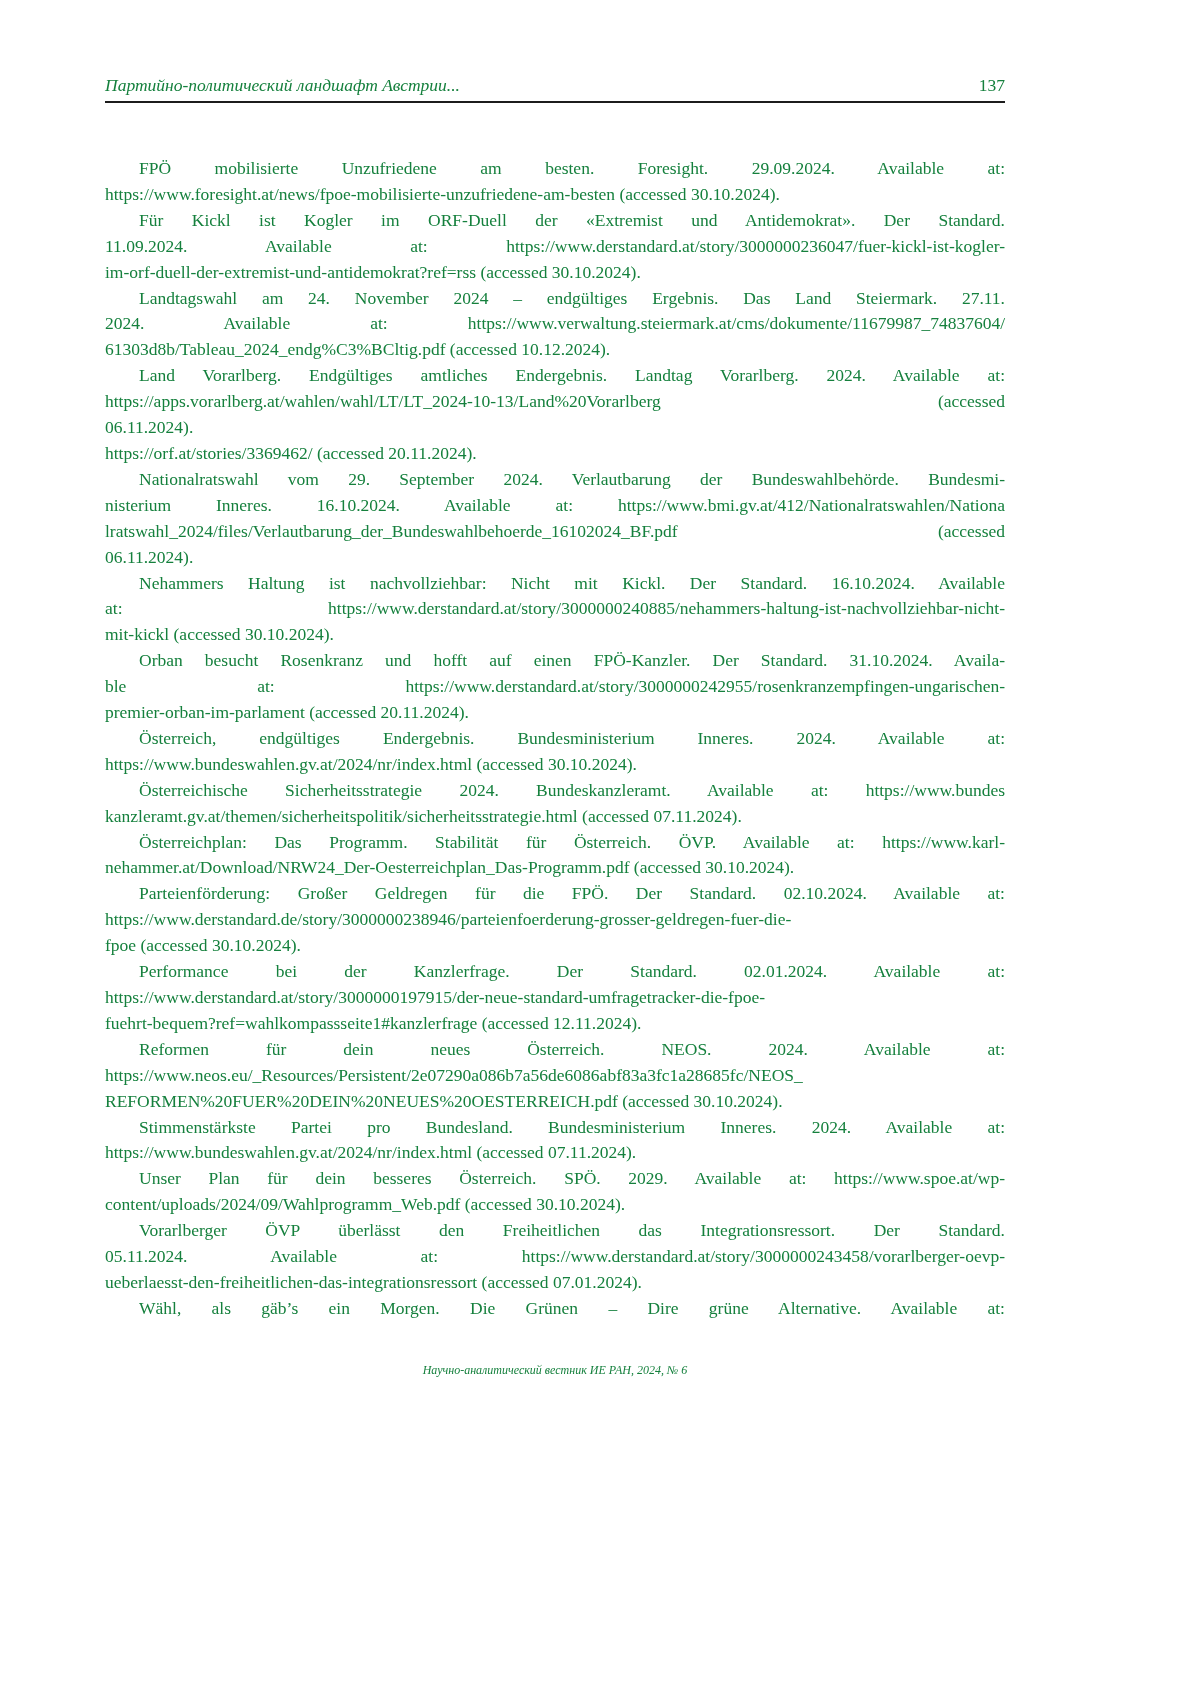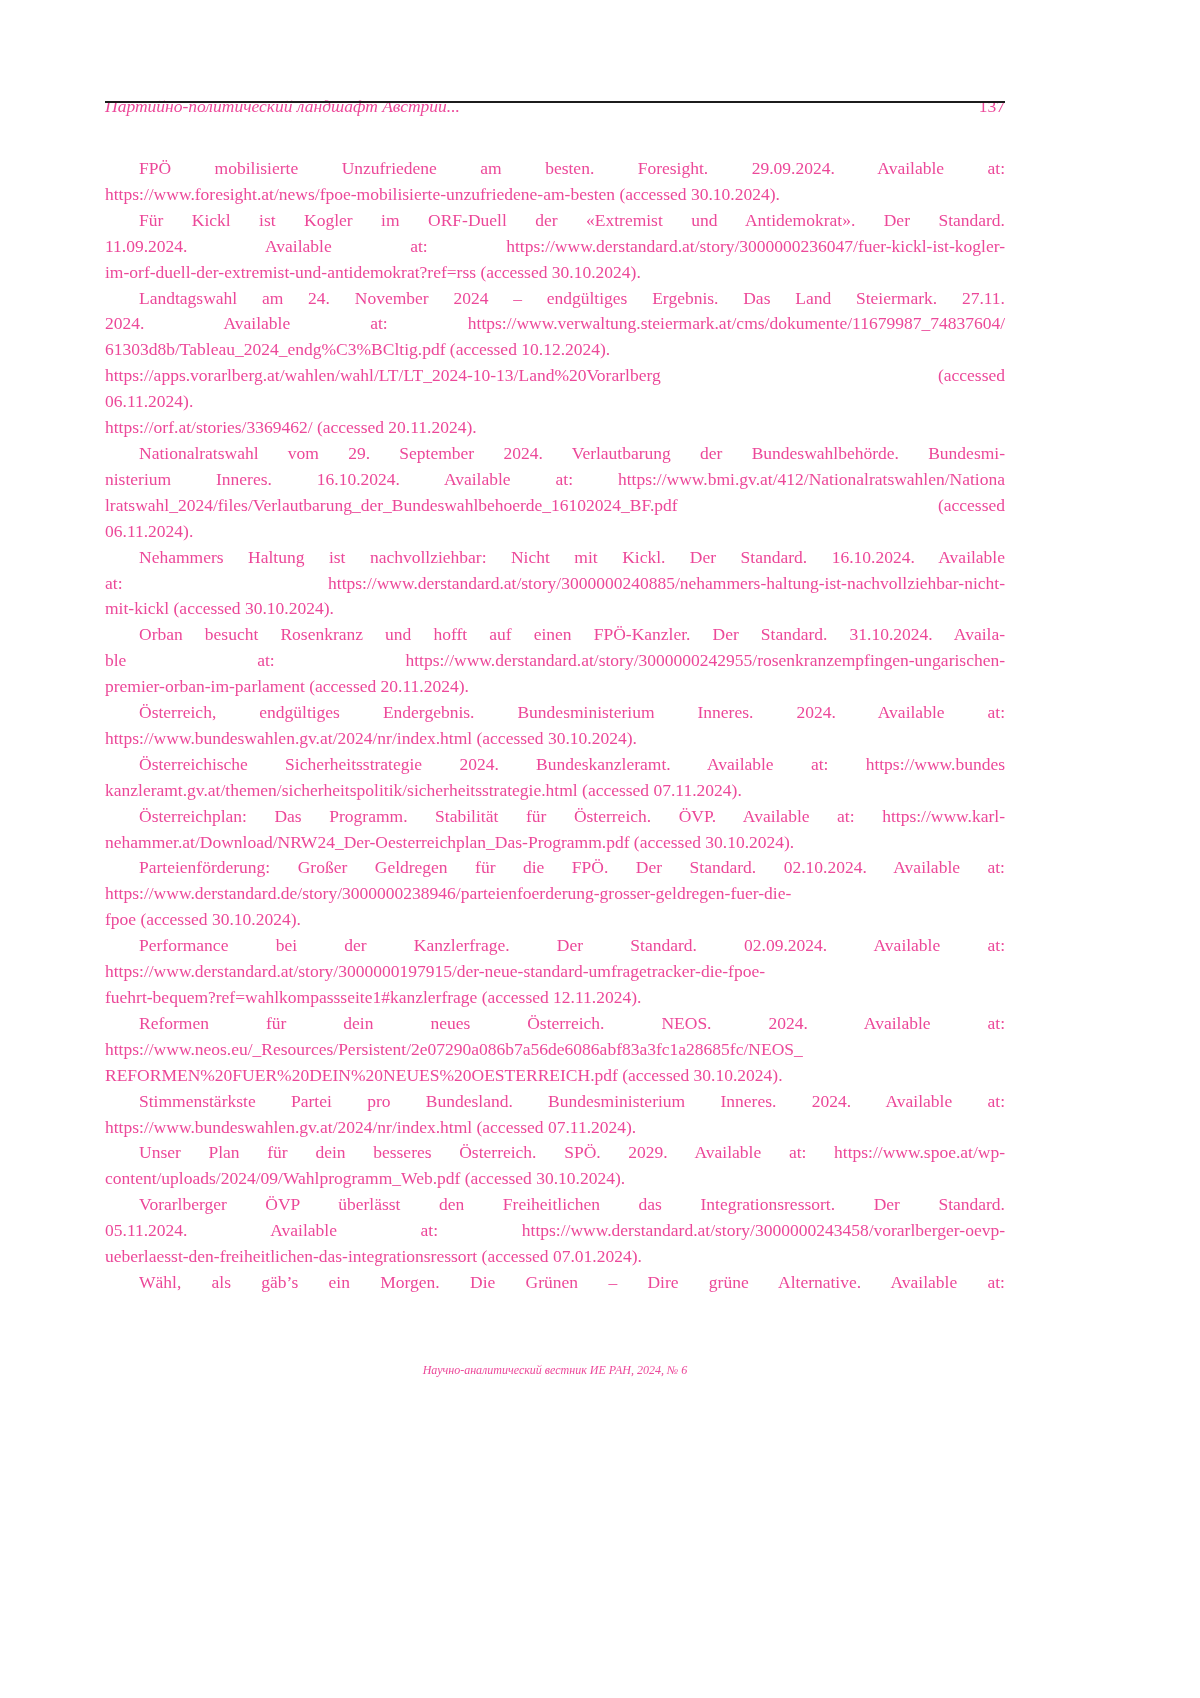--- a/index.html
+++ b/index.html
@@ -7,40 +7,39 @@
     padding: 0;
     background: #e8e8e8;
   }
   .page {
     position: relative;
     width: 1200px;
     height: 1698px;
     margin: 0 auto;
     background: #ffffff;
     font-family: "Liberation Serif", "DejaVu Serif", serif;
-    color: #ec4899;
+    color: #15803d;
     overflow: hidden;
   }
   .header {
     position: absolute;
     left: 105px;
     top: 74px;
     width: 900px;
     display: flex;
     justify-content: space-between;
     align-items: baseline;
     font-size: 17.5px;
     line-height: 22px;
   }
   .running-title {
     font-style: italic;
   }
   .page-number {
     font-style: normal;
-    margin-top: 21px;
   }
   .header-rule {
     position: absolute;
     left: 105px;
     top: 101px;
     width: 900px;
     height: 0;
     border-bottom: 2.6px solid #1c1c1c;
   }
   .body {
@@ -89,20 +88,21 @@
         <div class="line first">Für Kickl ist Kogler im ORF-Duell der «Extremist und Antidemokrat». Der Standard.</div>
         <div class="line">11.09.2024. Available at: https://www.derstandard.at/story/3000000236047/fuer-kickl-ist-kogler-</div>
         <div class="line last">im-orf-duell-der-extremist-und-antidemokrat?ref=rss (accessed 30.10.2024).</div>
       </div>
       <div class="ref-entry">
         <div class="line first">Landtagswahl am 24. November 2024 – endgültiges Ergebnis. Das Land Steiermark. 27.11.</div>
         <div class="line">2024. Available at: https://www.verwaltung.steiermark.at/cms/dokumente/11679987_74837604/</div>
         <div class="line last">61303d8b/Tableau_2024_endg%C3%BCltig.pdf (accessed 10.12.2024).</div>
       </div>
       <div class="ref-entry">
+        <div class="line first">Land Vorarlberg. Endgültiges amtliches Endergebnis. Landtag Vorarlberg. 2024. Available at:</div>
         <div class="line">https://apps.vorarlberg.at/wahlen/wahl/LT/LT_2024-10-13/Land%20Vorarlberg (accessed</div>
         <div class="line last">06.11.2024).</div>
       </div>
       <div class="ref-entry">
         <div class="line last">https://orf.at/stories/3369462/ (accessed 20.11.2024).</div>
       </div>
       <div class="ref-entry">
         <div class="line first">Nationalratswahl vom 29. September 2024. Verlautbarung der Bundeswahlbehörde. Bundesmi-</div>
         <div class="line">nisterium Inneres. 16.10.2024. Available at: https://www.bmi.gv.at/412/Nationalratswahlen/Nationa</div>
         <div class="line">lratswahl_2024/files/Verlautbarung_der_Bundeswahlbehoerde_16102024_BF.pdf (accessed</div>
@@ -129,21 +129,21 @@
       <div class="ref-entry">
         <div class="line first">Österreichplan: Das Programm. Stabilität für Österreich. ÖVP. Available at: https://www.karl-</div>
         <div class="line last">nehammer.at/Download/NRW24_Der-Oesterreichplan_Das-Programm.pdf (accessed 30.10.2024).</div>
       </div>
       <div class="ref-entry">
         <div class="line first">Parteienförderung: Großer Geldregen für die FPÖ. Der Standard. 02.10.2024. Available at:</div>
         <div class="line">https://www.derstandard.de/story/3000000238946/parteienfoerderung-grosser-geldregen-fuer-die-</div>
         <div class="line last">fpoe (accessed 30.10.2024).</div>
       </div>
       <div class="ref-entry">
-        <div class="line first">Performance bei der Kanzlerfrage. Der Standard. 02.09.2024. Available at:</div>
+        <div class="line first">Performance bei der Kanzlerfrage. Der Standard. 02.01.2024. Available at:</div>
         <div class="line">https://www.derstandard.at/story/3000000197915/der-neue-standard-umfragetracker-die-fpoe-</div>
         <div class="line last">fuehrt-bequem?ref=wahlkompassseite1#kanzlerfrage (accessed 12.11.2024).</div>
       </div>
       <div class="ref-entry">
         <div class="line first">Reformen für dein neues Österreich. NEOS. 2024. Available at:</div>
         <div class="line">https://www.neos.eu/_Resources/Persistent/2e07290a086b7a56de6086abf83a3fc1a28685fc/NEOS_</div>
         <div class="line last">REFORMEN%20FUER%20DEIN%20NEUES%20OESTERREICH.pdf (accessed 30.10.2024).</div>
       </div>
       <div class="ref-entry">
         <div class="line first">Stimmenstärkste Partei pro Bundesland. Bundesministerium Inneres. 2024. Available at:</div>

